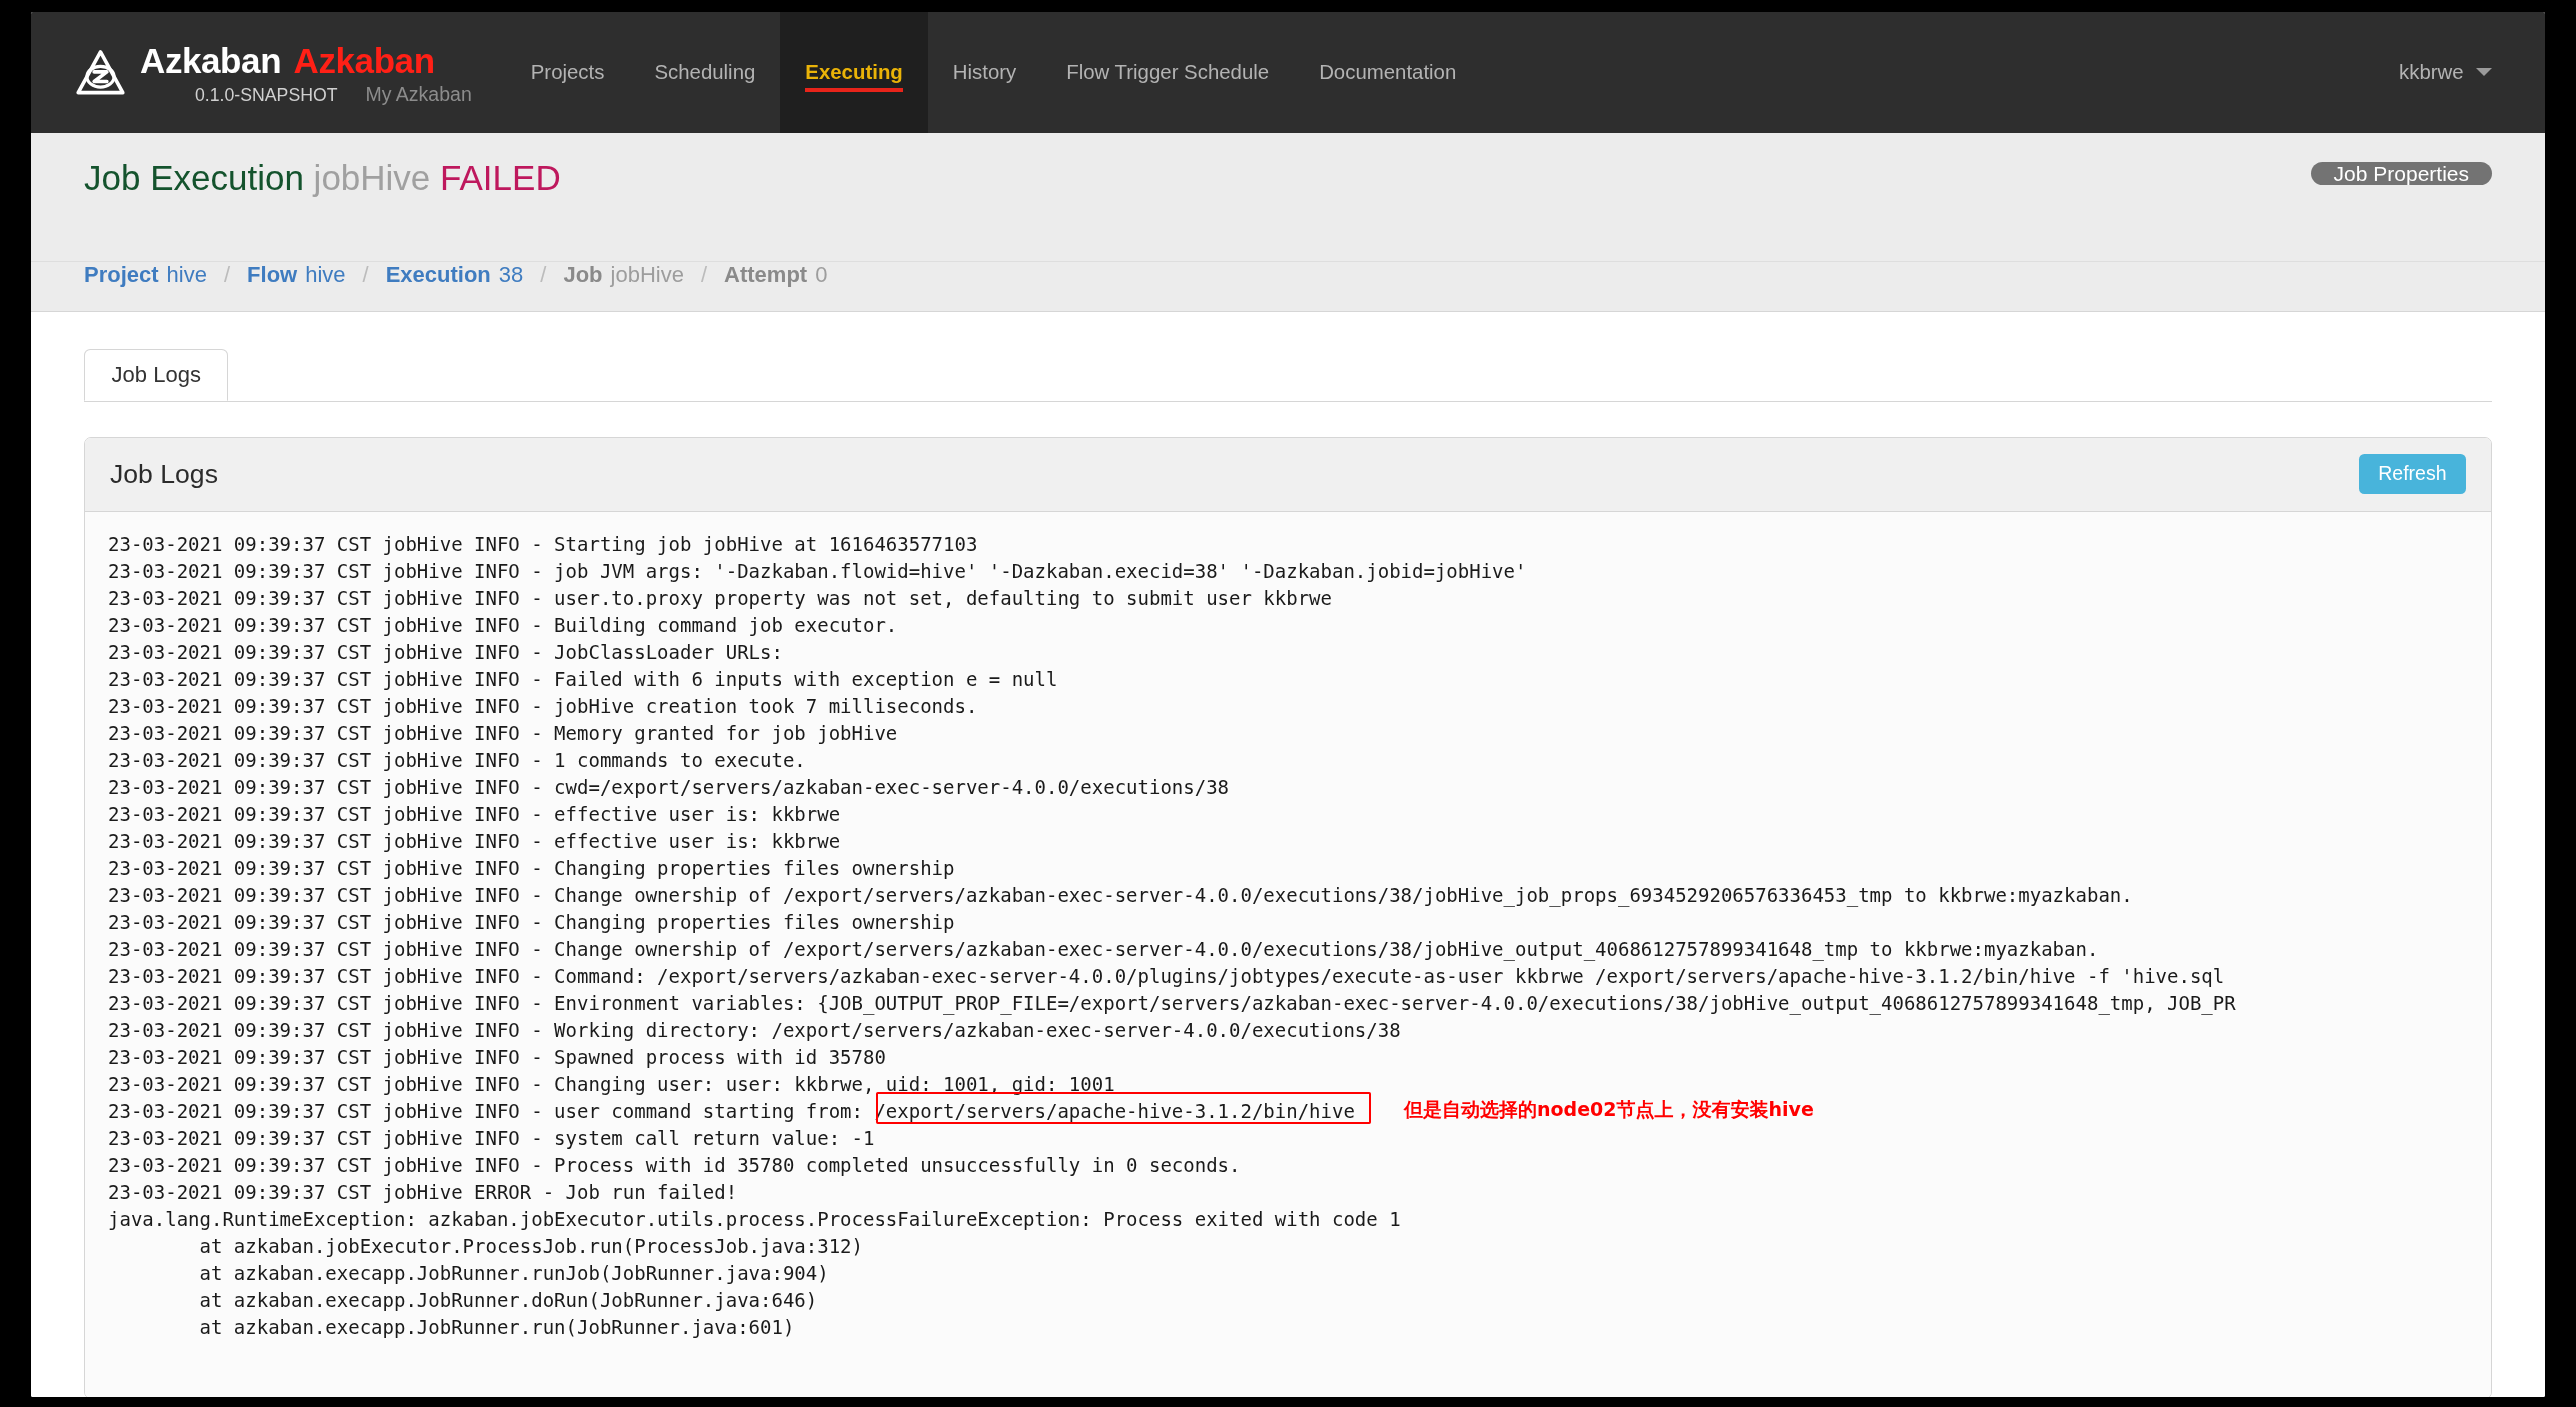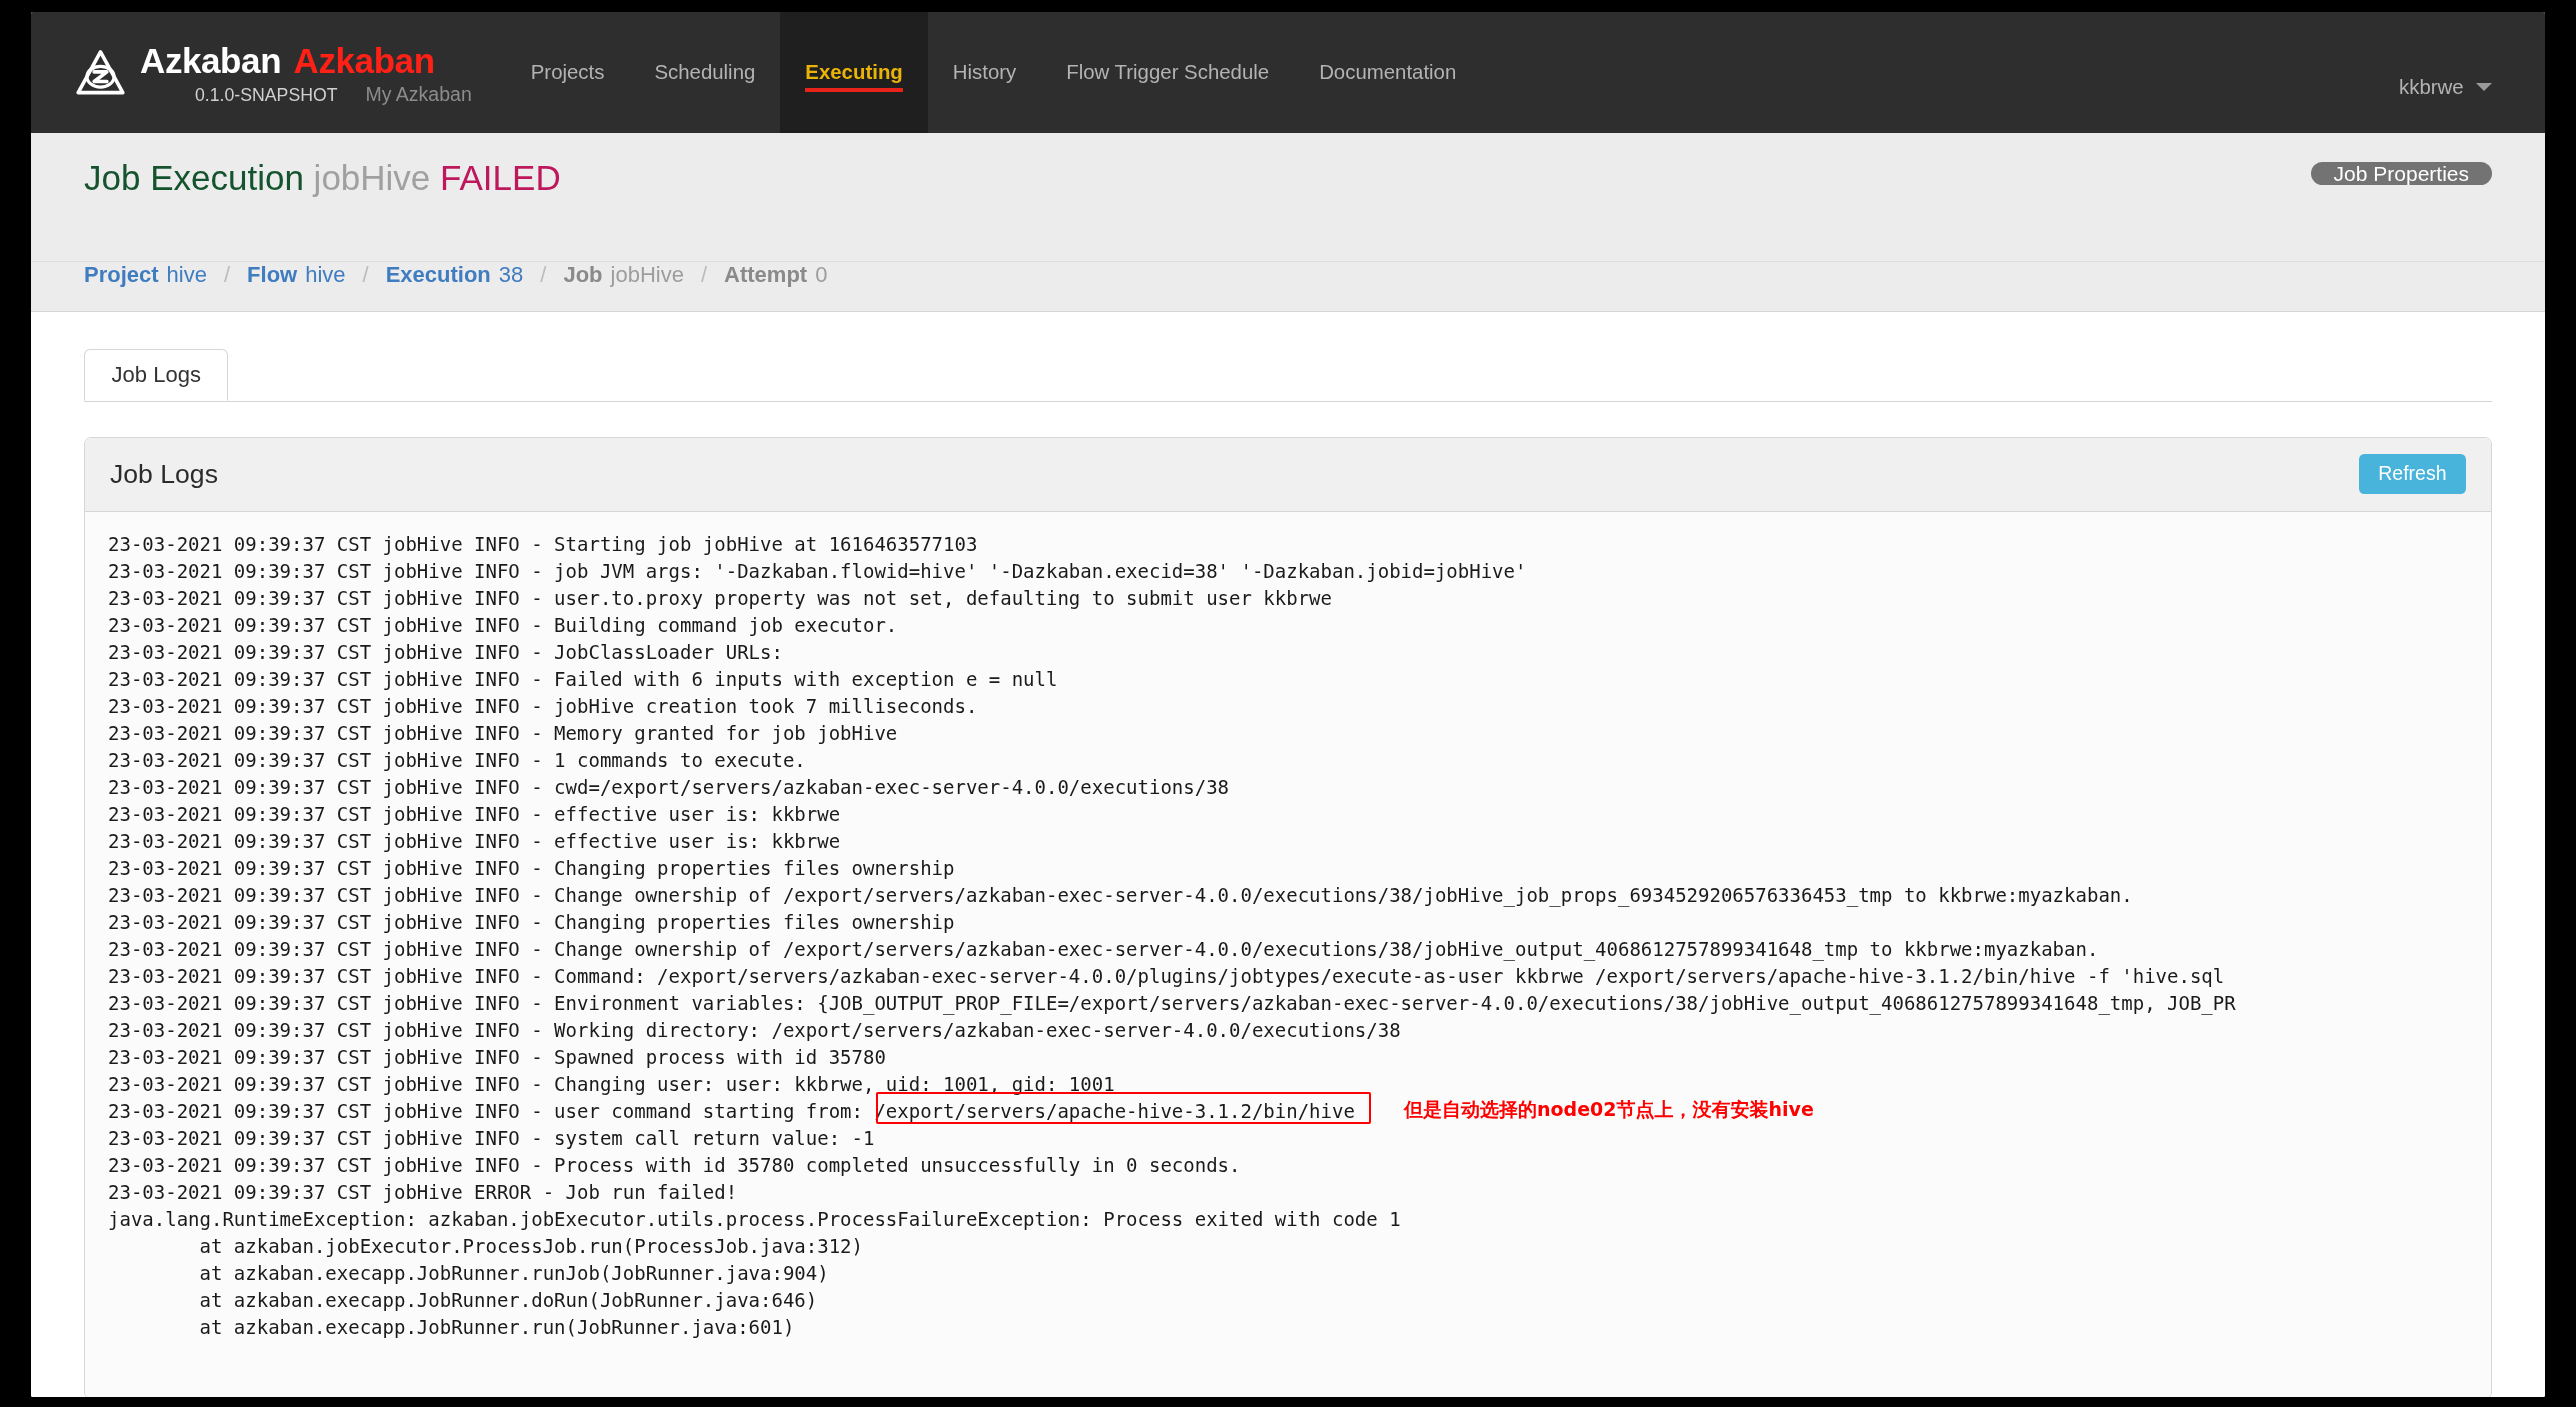--- a/index.html
+++ b/index.html
@@ -89,21 +89,21 @@
   .nav-item.active::after {
     content: "";
     position: absolute;
     left: 25px; right: 25px;
     bottom: 41px;
     height: 3.5px;
     background: #e8241a;
   }
   .nav-right {
     position: absolute;
-    right: 53px; top: 15px;
+    right: 53px; top: 0;
     height: 121px;
     display: flex;
     align-items: center;
   }
   .nav-user {
     color: #b3b3b3;
     font-size: 20.4px;
     display: flex;
     align-items: center;
     cursor: pointer;

